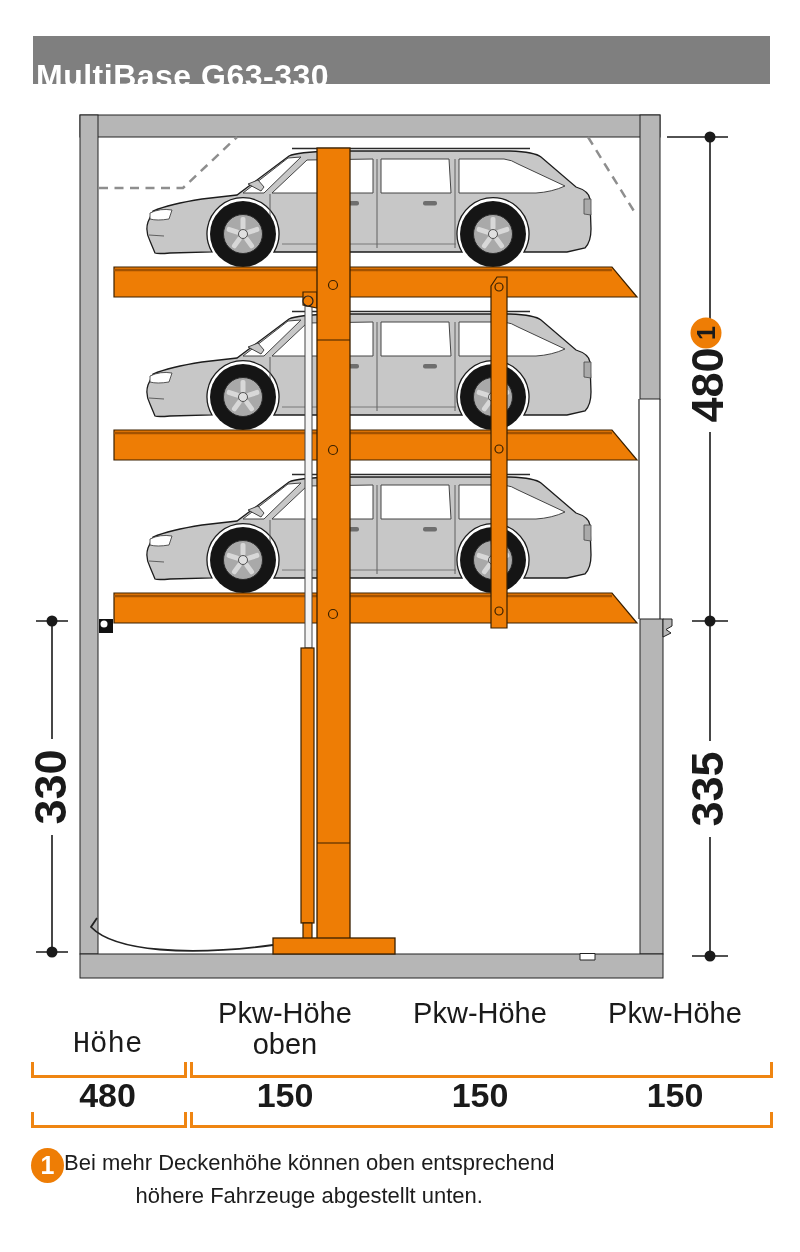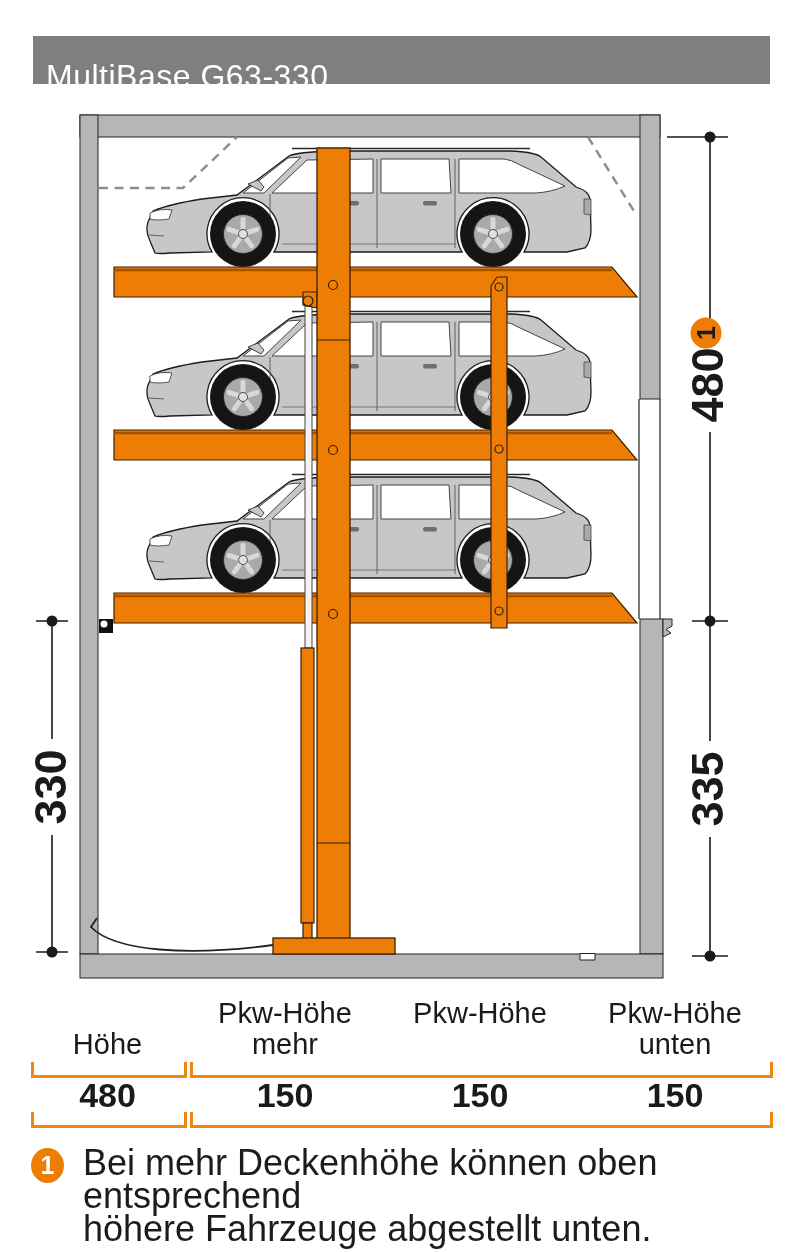--- a/index.html
+++ b/index.html
@@ -6,21 +6,21 @@
   .page{
     position:relative;width:800px;height:1252px;background:#ffffff;overflow:hidden;
     font-family:"Liberation Sans","DejaVu Sans",sans-serif;color:#1a1a1a;
   }
   
   .hdr{
     position:absolute;left:33px;top:36px;width:737px;height:48px;
     background:#7f7f7f;display:flex;align-items:center;
   }
   .hdr-title{
-    color:#ffffff;font-size:32px;font-weight:400;padding-left:13px;letter-spacing:0.5px;margin-top:32px;
+    color:#ffffff;font-size:32px;font-weight:700;padding-left:3px;letter-spacing:0.5px;margin-top:32px;
   }
   
   .diagram{position:absolute;left:0;top:100px;width:800px;height:890px;}
   
   .tcol{position:absolute;text-align:center;}
   .tcol .h1{font-size:29px;line-height:31px;height:31px;font-weight:400;}
   .tcol .h2{font-size:29px;line-height:31px;height:31px;font-weight:400;}
   .thead{position:absolute;top:998px;}
   .tval{position:absolute;top:1076px;text-align:center;font-size:34px;font-weight:700;}
   .bracket{
@@ -31,21 +31,21 @@
   .b1b{left:190px;width:577px;top:1062px;}
   .b2a{left:31px;width:150px;top:1112px;}
   .b2b{left:190px;width:577px;top:1112px;}
   
   .footnote{position:absolute;left:31px;top:1146px;display:flex;align-items:flex-start;}
   .fn-badge{
     width:33px;height:35px;border-radius:50%;background:#ee7d05;flex:0 0 auto;
     display:flex;align-items:center;justify-content:center;
     color:#ffffff;font-size:25px;font-weight:700;margin-top:2px;
   }
-  .fn-text{margin-left:19px;font-size:36px;line-height:33px;color:#1c1c1c;}
+  .fn-text{font-size:22px;line-height:33px;color:#1c1c1c;text-align:center;}
 </style>
 </head>
 <body>
 
 <div class="page">
 
   <div class="hdr">
     <div class="hdr-title">MultiBase G63-330</div>
   </div>
 
@@ -177,34 +177,33 @@
     <text transform="rotate(-90 707 689)" x="707" y="689" text-anchor="middle" dy="0.36em" font-size="45" font-weight="700" fill="#1a1a1a">335</text>
     <text transform="rotate(-90 50 687)" x="50" y="687" text-anchor="middle" dy="0.36em" font-size="45" font-weight="700" fill="#1a1a1a">330</text>
 
     <g>
       <circle cx="706" cy="233" r="15.5" fill="#ee7d05"></circle>
       <text transform="rotate(-90 706 233)" x="706" y="233" text-anchor="middle" dy="0.37em" font-size="25" font-weight="700" fill="#1a1a1a">1</text>
     </g>
   </svg>
 
   <div>
-    <div class="tcol thead" style="left:30px;width:155px;">
+    <div class="tcol thead" style="left:30px;width:155px;font-family:Liberation Mono, monospace;">
       <div class="h1"></div>
       <div class="h2">Höhe</div>
     </div>
     <div class="tcol thead" style="left:190px;width:190px;">
       <div class="h1">Pkw-Höhe</div>
-      <div class="h2">mehr</div>
+      <div class="h2">oben</div>
     </div>
     <div class="tcol thead" style="left:385px;width:190px;">
       <div class="h1">Pkw-Höhe</div>
     </div>
     <div class="tcol thead" style="left:580px;width:190px;">
       <div class="h1">Pkw-Höhe</div>
-      <div class="h2">unten</div>
     </div>
 
     <div class="bracket b1a"></div>
     <div class="bracket b1b"></div>
 
     <div class="tval" style="left:30px;width:155px;">480</div>
     <div class="tval" style="left:190px;width:190px;">150</div>
     <div class="tval" style="left:385px;width:190px;">150</div>
     <div class="tval" style="left:580px;width:190px;">150</div>
 

